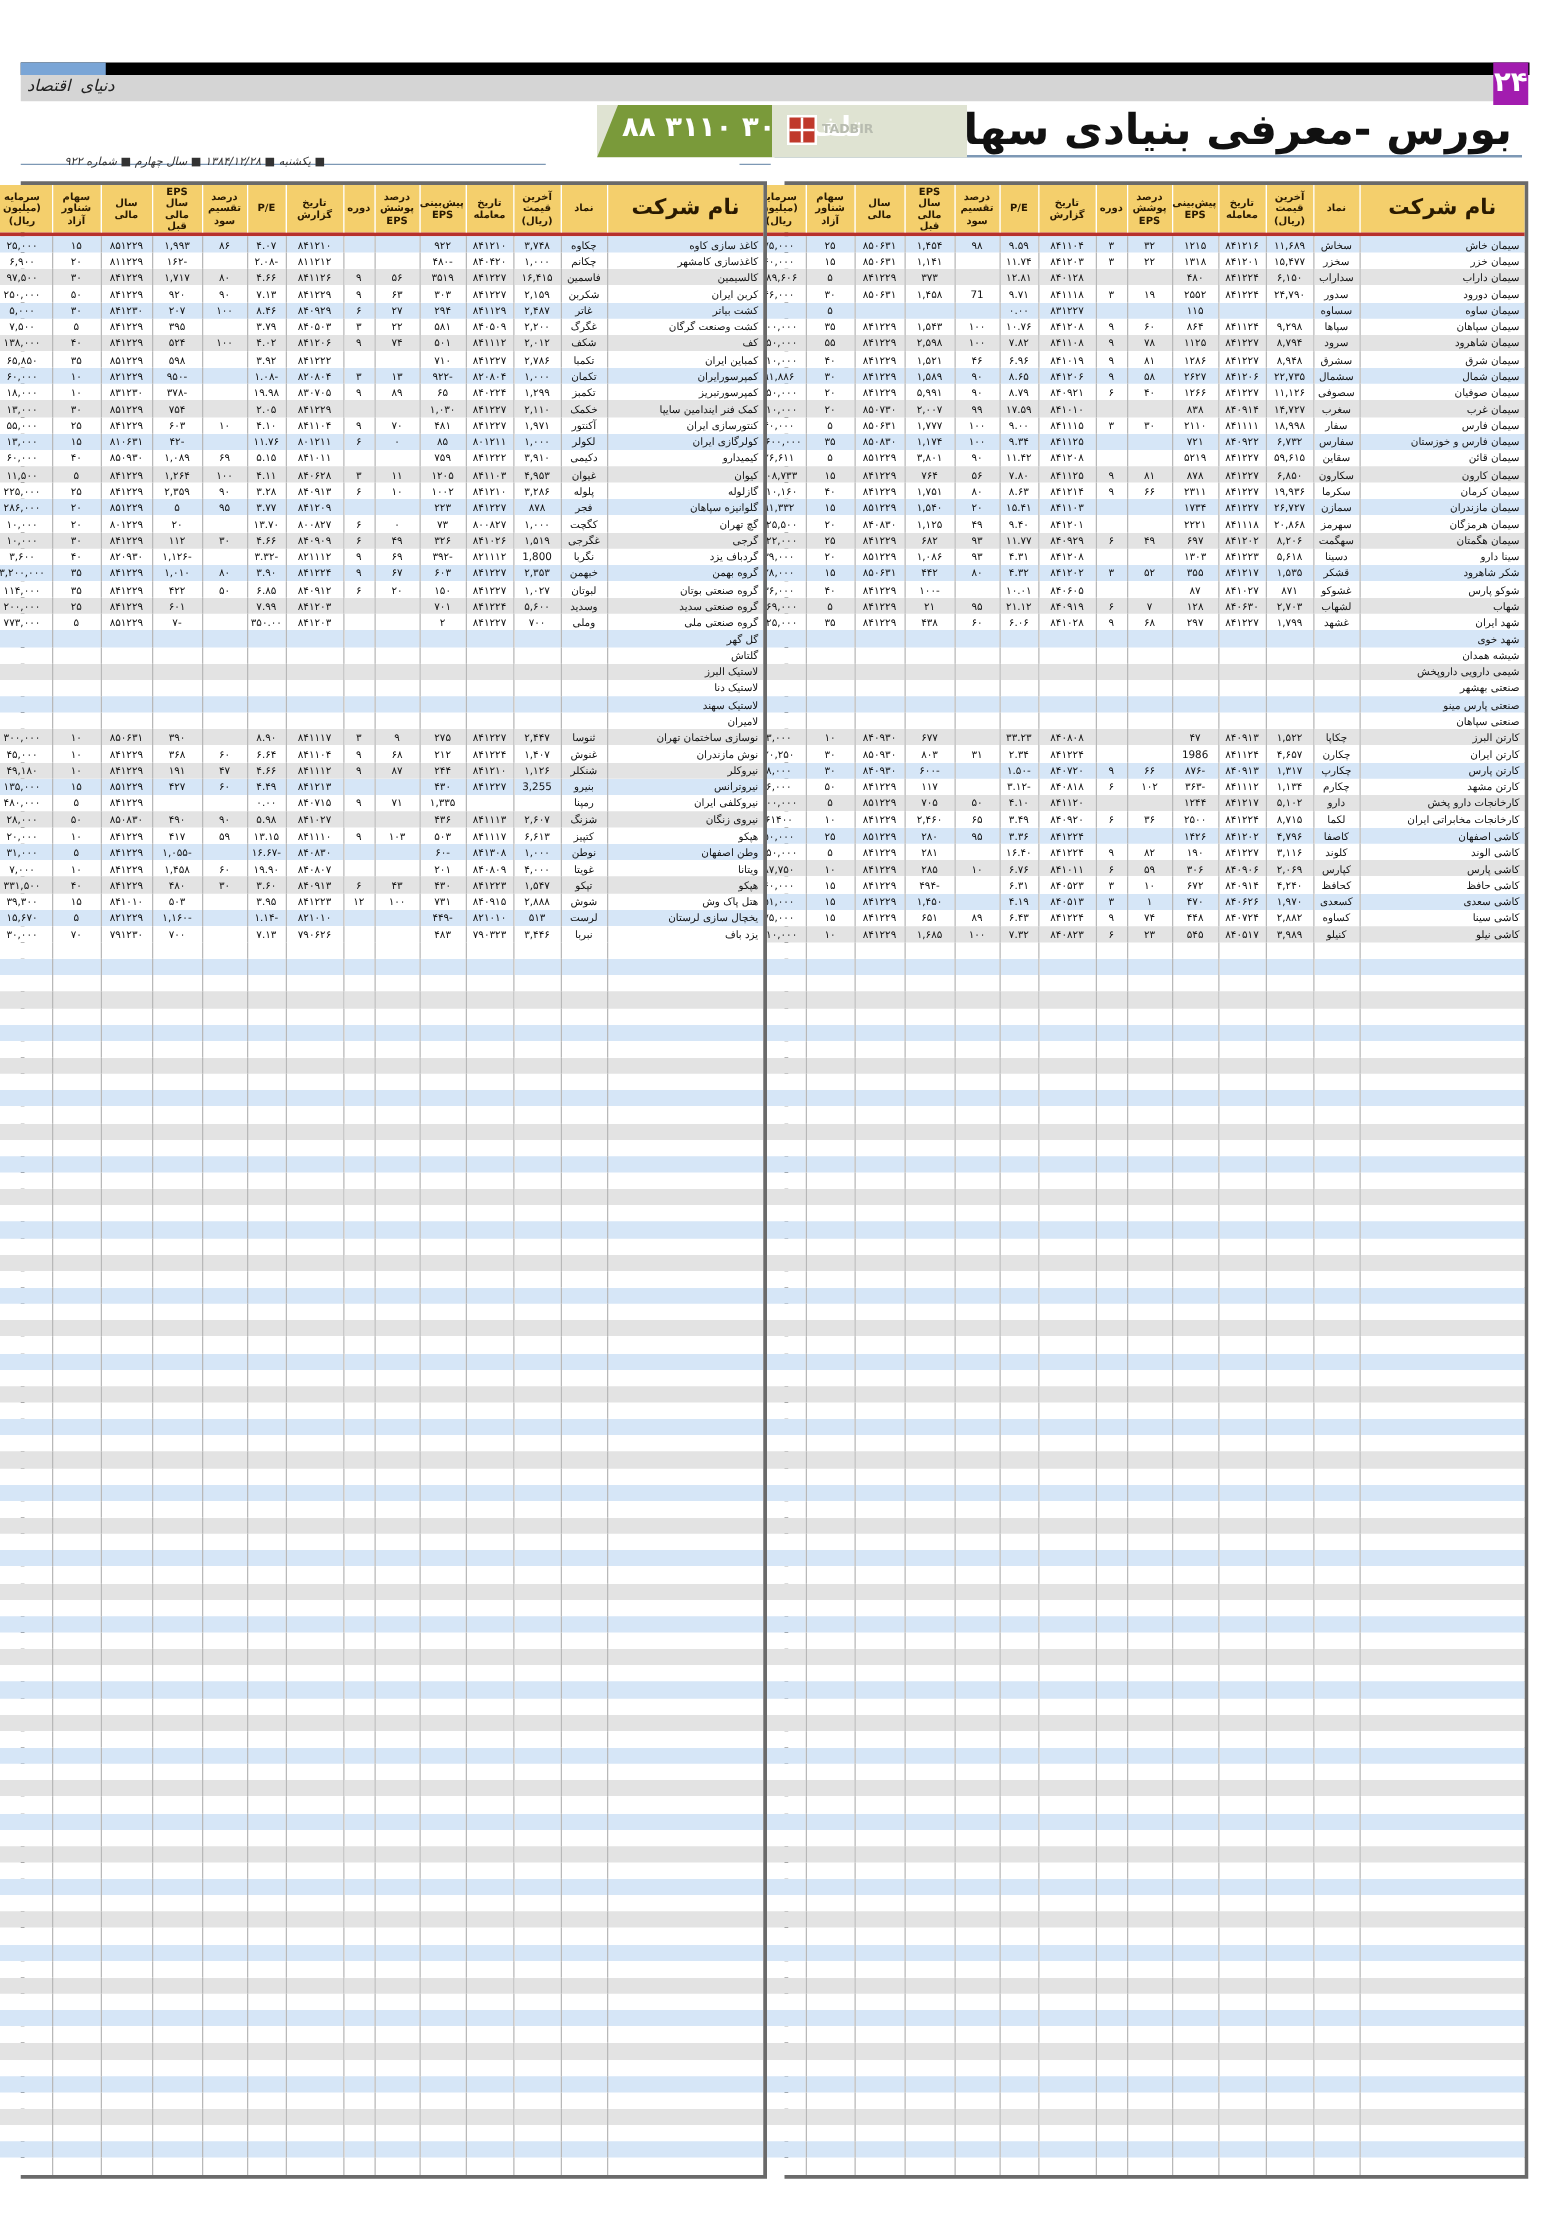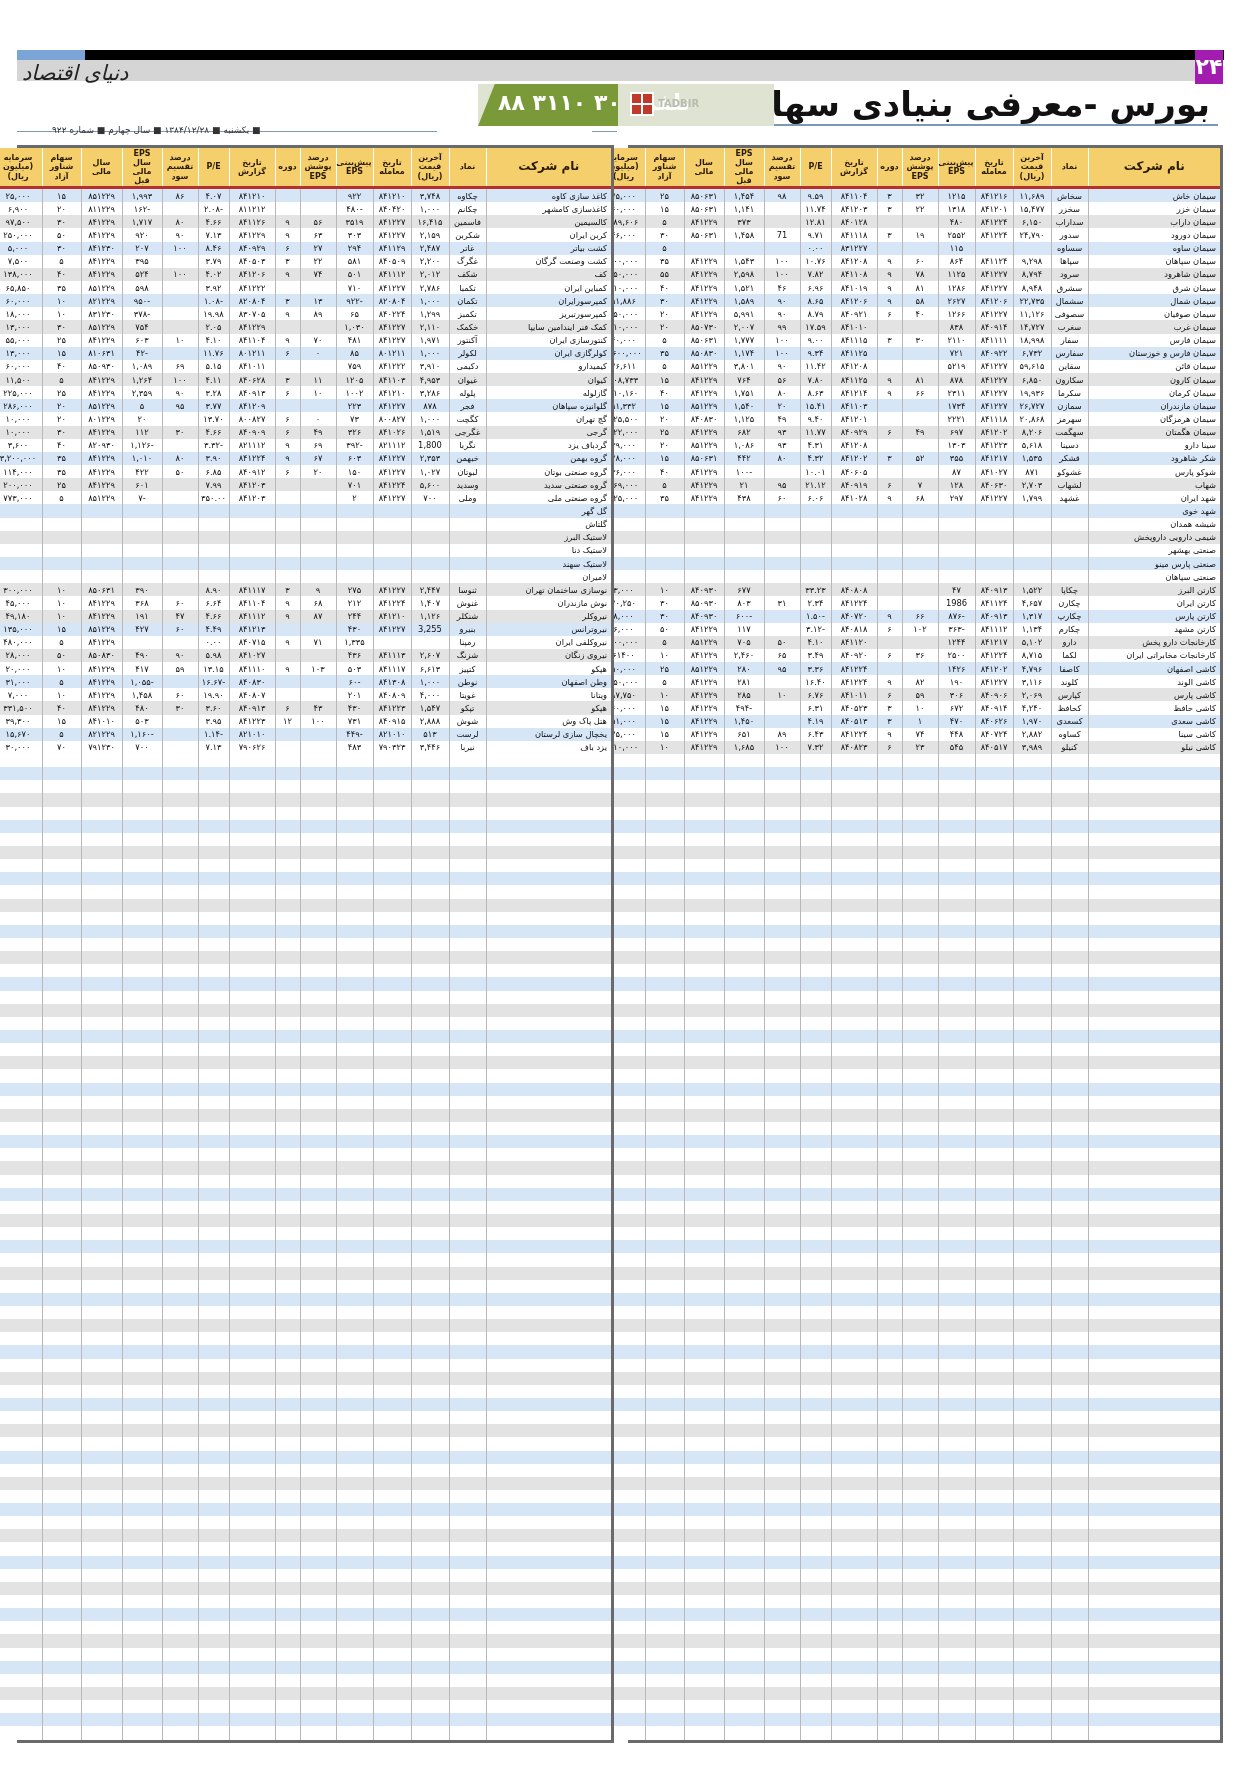--- a/index.html
+++ b/index.html
@@ -5,51 +5,51 @@
   * { box-sizing: border-box; margin: 0; padding: 0; }
   html, body { width: 1240px; height: 1790px; background: #ffffff; overflow: hidden; }
   body { position: relative; font-family: "DejaVu Sans", sans-serif; direction: rtl; }
 
   
   .topbar { position: absolute; top: 50px; left: 17px; width: 1207px; height: 10px; background: #000; }
   .topbar .left-accent { position: absolute; left: 0; top: 0; width: 68px; height: 10px; background: #7aa5d6; }
   .graybar { position: absolute; top: 60px; left: 17px; width: 1180px; height: 21px; background: #d5d5d5; }
   .page-num { position: absolute; top: 50px; right: 17px; width: 28px; height: 34px; background: #a21caf; color: #fff;
               font-weight: bold; font-size: 22px; text-align: center; line-height: 34px; font-family: "DejaVu Sans", sans-serif; }
-  .logo { position: absolute; top: 61px; left: 22px; font-family: Liberation Sans, sans-serif; font-size: 21px; color: #222; font-style: italic; }
+  .logo { position: absolute; top: 61px; left: 22px; font-family: Liberation Mono, monospace; font-size: 13px; color: #222; font-style: italic; }
 
   
   .title { position: absolute; top: 84px; right: 30px; font-size: 34px; font-weight: bold; color: #111;
            font-family: "DejaVu Sans", sans-serif; letter-spacing: -1px; }
   .title-rule { position: absolute; top: 124px; left: 620px; width: 598px; height: 2px; background: #7d98b5; }
 
   
   .banner { position: absolute; top: 84px; left: 478px; width: 296px; height: 42px; background: #dfe3d2; }
   .banner .green { position: absolute; left: 0; top: 0; width: 140px; height: 42px; background: #7a9a3a;
                    clip-path: polygon(12% 0, 100% 0, 100% 100%, 0 100%); }
   .banner .phone { position: absolute; left: 20px; top: 6px; color: #fff; font-size: 22px; font-weight: bold;
                    direction: rtl; font-family: "DejaVu Sans", sans-serif; white-space: nowrap; }
   .banner .tadbir-icon { position: absolute; left: 152px; top: 8px; width: 24px; height: 24px; background: #c0392b; border: 2px solid #fff; }
   .banner .tadbir-icon::before { content: ""; position: absolute; left: 9px; top: 0; width: 2px; height: 20px; background: #fff; }
   .banner .tadbir-icon::after { content: ""; position: absolute; left: 0; top: 9px; width: 20px; height: 2px; background: #fff; }
   .banner .tadbir-text { position: absolute; left: 180px; top: 14px; color: #b8bcb0; font-size: 10px; font-weight: bold; }
 
-  .dateline { position: absolute; top: 125px; left: 17px; width: 600px; height: 14px; }
+  .dateline { position: absolute; top: 125px; left: 17px; width: 600px; height: 14px; font-style: italic; }
   .dateline .rule { position: absolute; top: 6px; left: 0; width: 420px; height: 1px; background: #7d98b5; }
   .dateline .rule2 { position: absolute; top: 6px; left: 575px; width: 25px; height: 1px; background: #7d98b5; }
   .dateline .txt { position: absolute; left: 35px; top: 0; font-size: 9px; color: #333; white-space: nowrap; }
 
   
   .tbl-wrap { position: absolute; top: 145px; border: 3px solid #6a6a6a; background: #fff; }
   .tbl-right { left: 628px; width: 595px; }
   .tbl-left  { left: 17px; width: 597px; }
   table { border-collapse: collapse; width: 100%; table-layout: fixed; font-size: 8.3px; }
   thead th { background: #f4cf6c; color: #2a1a00; font-weight: bold; border-left: 1px solid #fff; height: 38px;
              text-align: center; vertical-align: middle; font-size: 8px; line-height: 1.15; padding: 0 1px; }
-  thead th.big { font-size: 12px; }
+  thead th.big { font-size: 17px; }
   thead tr.redline td { height: 3px; background: #b7312c; padding: 0; }
   tbody td { height: 13.15px; border-left: 1px solid #b8b8b8; text-align: center; color: #111; white-space: nowrap; overflow: hidden;
              padding: 0 2px; font-family: "DejaVu Sans", sans-serif; }
   tbody td.name { text-align: right; padding-right: 4px; }
   tbody tr.blue td { background: #d6e6f7; }
   tbody tr.gray td { background: #e3e3e3; }
   tbody tr.white td { background: #ffffff; }
 </style>
 </head>
 <body>

